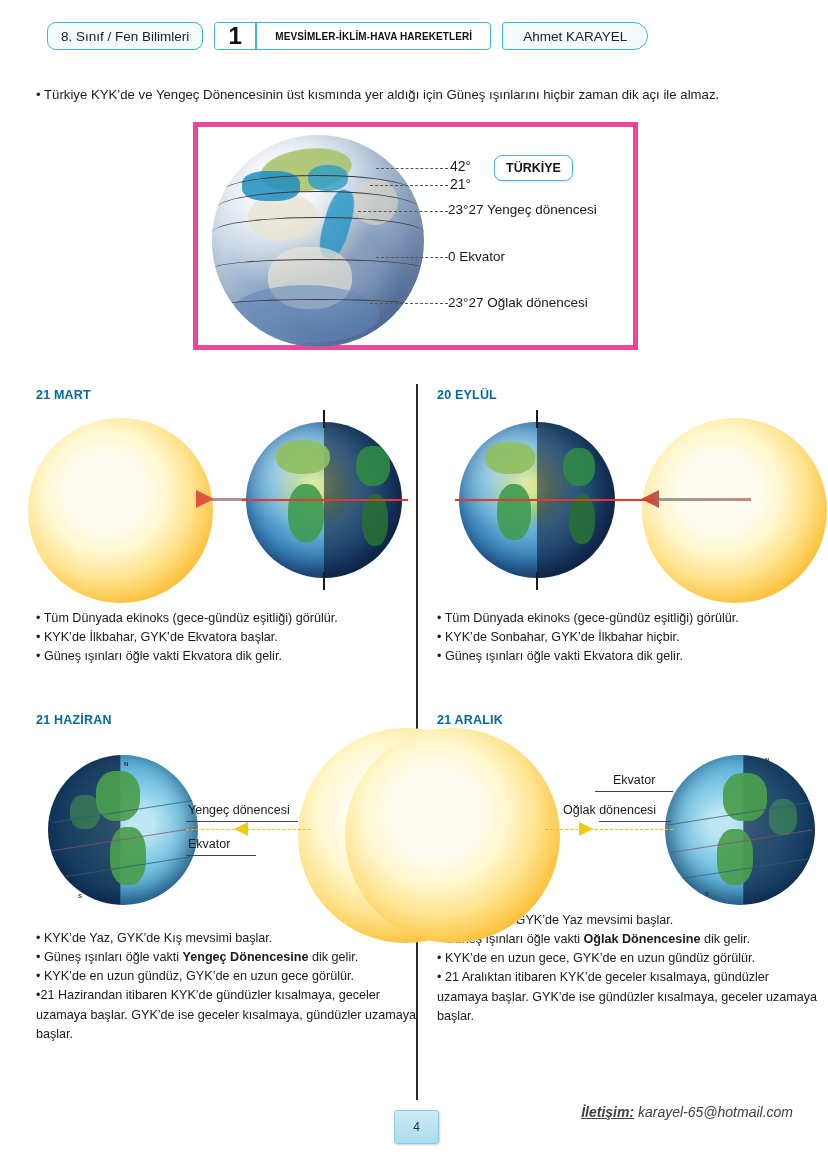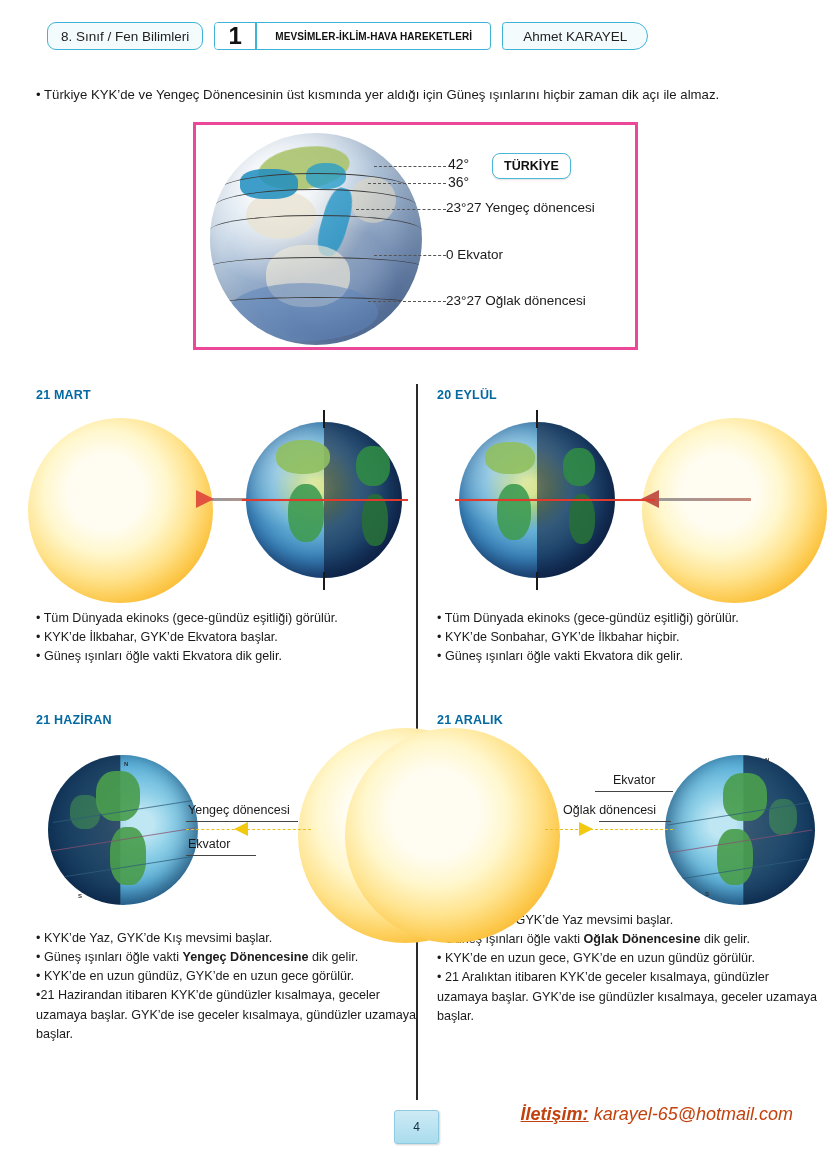--- a/index.html
+++ b/index.html
@@ -63,21 +63,21 @@
     font-size: 13.2px; line-height: 1.4; color: #1a1a1a;
     width: 770px;
   }
   .intro b { font-weight: normal; }
 
   
   .figure-box {
     position: absolute; left: 193px; top: 122px;
     width: 445px; height: 228px;
     background: #ffffff;
-    border: 3px solid #ec4899;
+    border: 5px solid #ec4899;
   }
   .globe-top {
     position: absolute; left: 14px; top: 8px;
     width: 212px; height: 212px; border-radius: 50%;
     background:
       radial-gradient(circle at 33% 26%, rgba(255,255,255,.85) 0 14%, rgba(255,255,255,0) 46%),
       radial-gradient(circle at 62% 72%, rgba(40,70,130,.42) 0 28%, rgba(40,70,130,0) 62%),
       radial-gradient(circle at 50% 45%,
         #eaf2ef 0 8%, #dbe8e4 14%,
         #cfe0ea 30%, #c3d6e6 44%,
@@ -223,21 +223,21 @@
   .ray-head {
     position: absolute; width: 0; height: 0;
     border-top: 7px solid transparent; border-bottom: 7px solid transparent;
   }
   .rh-left  { border-right: 14px solid #f2c90f; }
   .rh-right { border-left: 14px solid #f2c90f; }
 
   
   .contact {
     position: absolute; right: 35px; top: 1104px;
-    font-size: 18px; font-style: italic; color: #c2410c;
+    font-size: 14px; font-style: italic; color: #404040;
     white-space: nowrap;
   }
   .contact .lbl { font-weight: bold; text-decoration: underline; font-style: italic; }
   .page-num {
     position: absolute; left: 394px; top: 1110px;
     width: 45px; height: 34px;
     background: linear-gradient(180deg,#cdeaf5,#aadcee);
     border: 1px solid #8ecbe0;
     border-radius: 3px;
     display: flex; align-items: center; justify-content: center;
@@ -282,21 +282,21 @@
       <div class="lat-line" style="left:4px; top:164px; width:204px; border-radius:50% 50% 0 0/45% 45% 0 0; height:16px;"></div>
     </div>
 
     <div class="leader" style="left:178px; top:41px; width:72px;"></div>
     <div class="leader" style="left:172px; top:58px; width:78px;"></div>
     <div class="leader" style="left:160px; top:84px; width:90px;"></div>
     <div class="leader" style="left:178px; top:130px; width:72px;"></div>
     <div class="leader" style="left:172px; top:176px; width:78px;"></div>
 
     <div class="lab lab-deg" style="left:252px; top:31px;">42°</div>
-    <div class="lab lab-deg" style="left:252px; top:49px;">36°</div>
+    <div class="lab lab-deg" style="left:252px; top:49px;">21°</div>
     <div class="turkiye-box" style="left:296px; top:28px;">TÜRKİYE</div>
     <div class="lab" style="left:250px; top:75px;">23°27 Yengeç dönencesi</div>
     <div class="lab" style="left:250px; top:122px;">0 Ekvator</div>
     <div class="lab" style="left:250px; top:168px;">23°27 Oğlak dönencesi</div>
   </div>
 
   <div class="divider"></div>
 
   <div class="season s-tl">
     <div class="s-title">21 MART</div>

